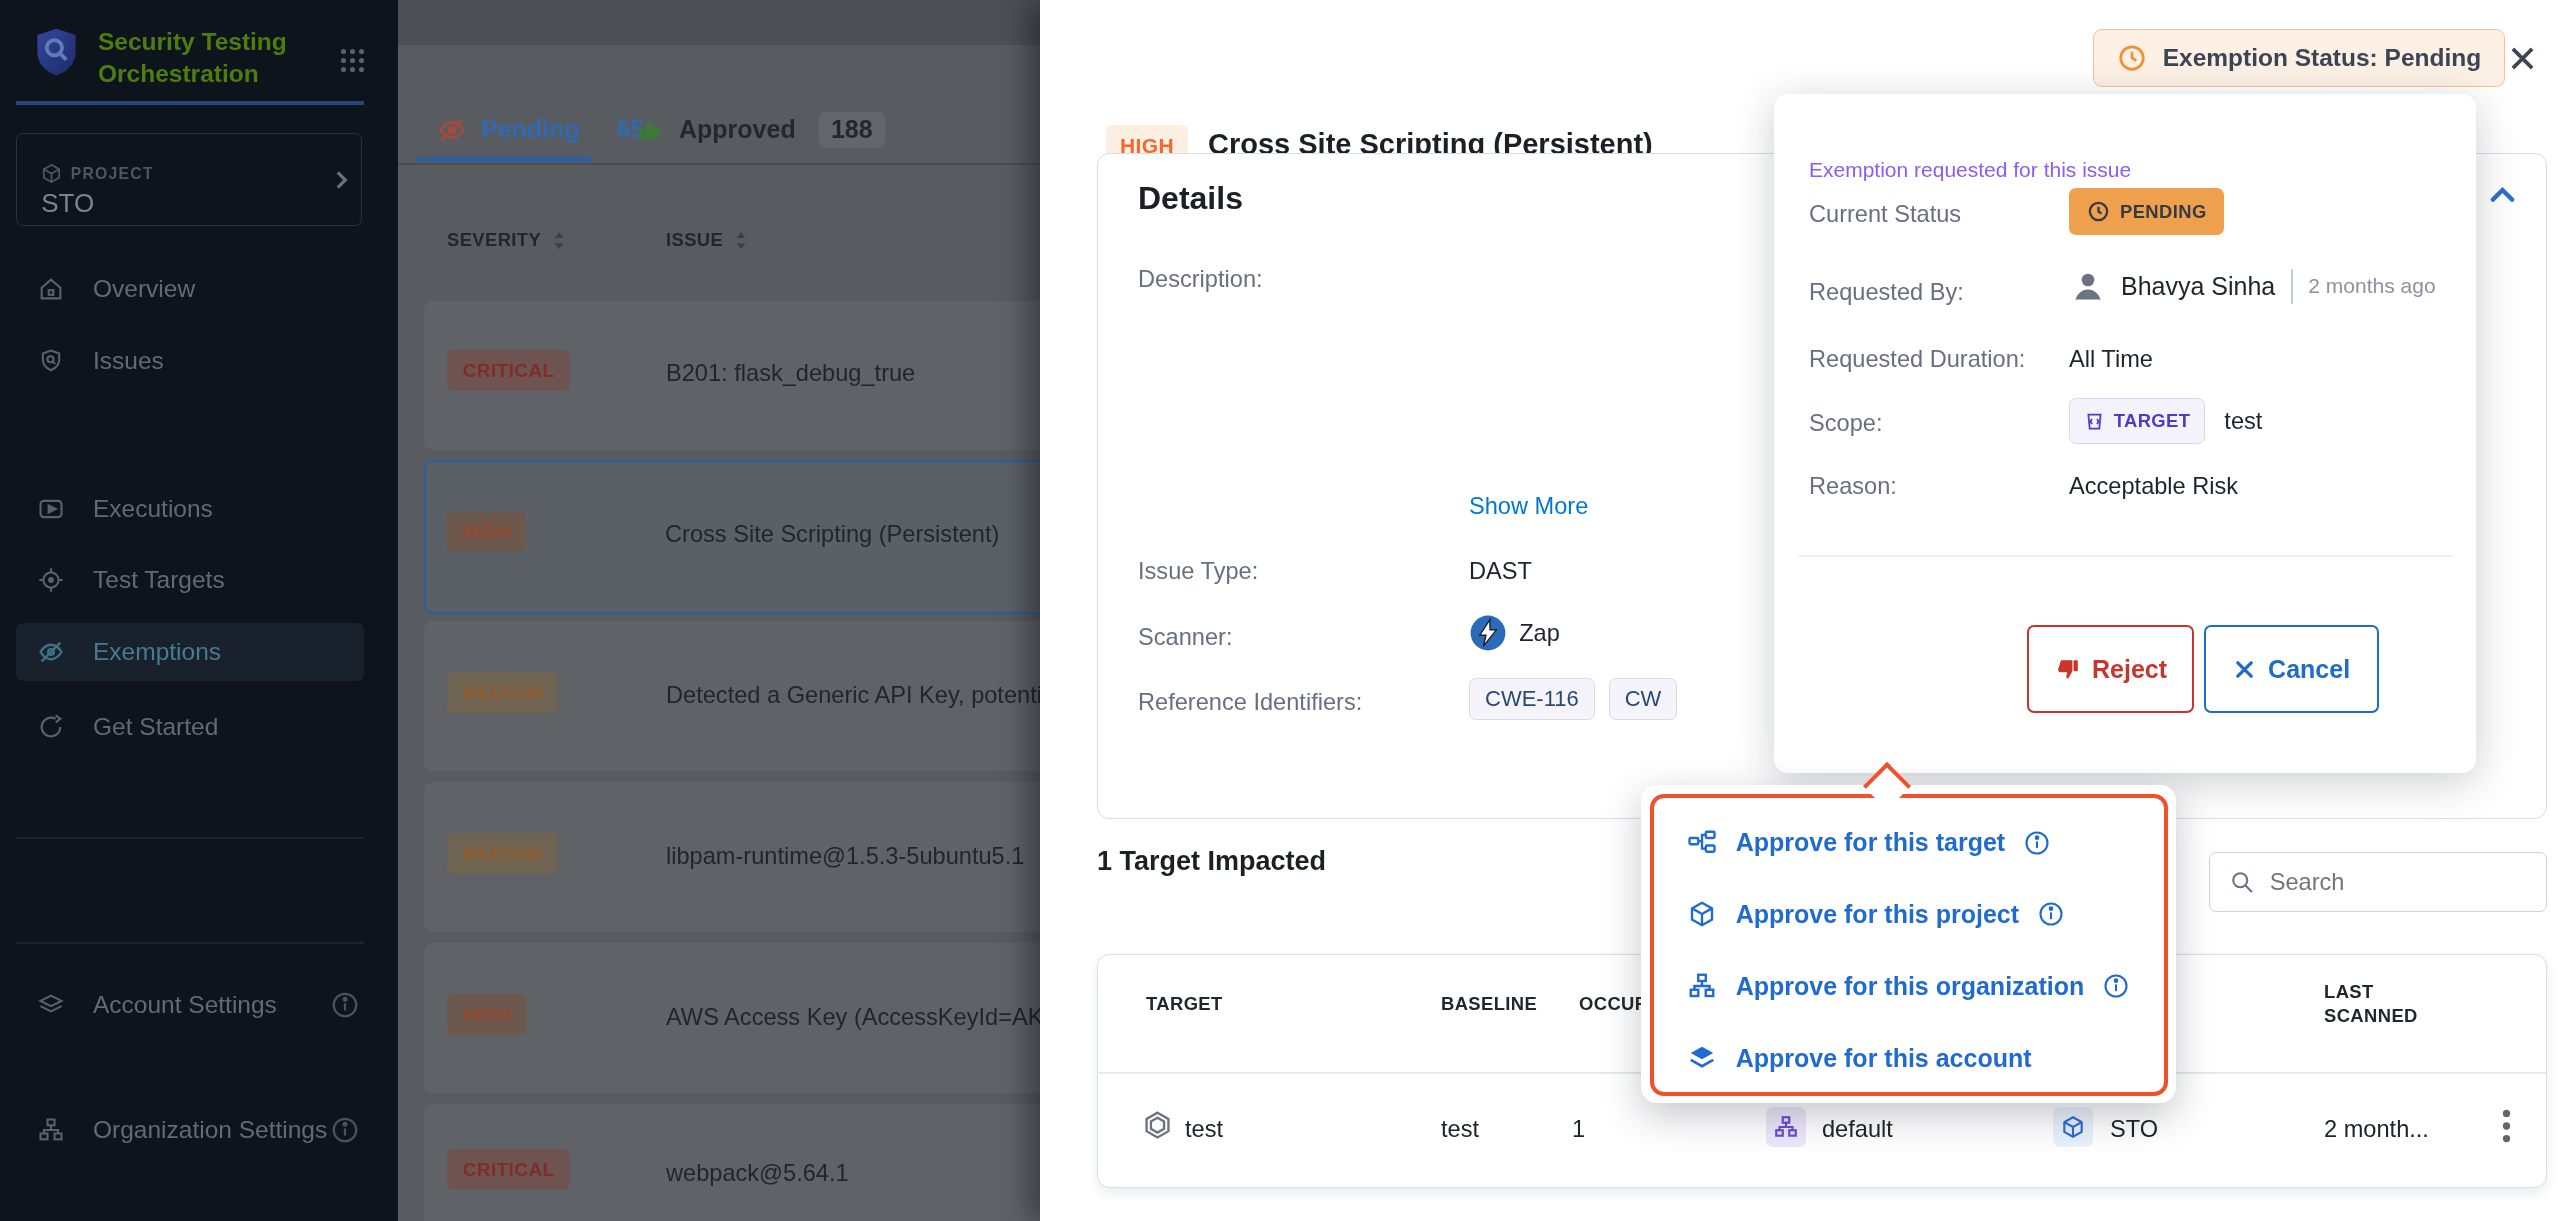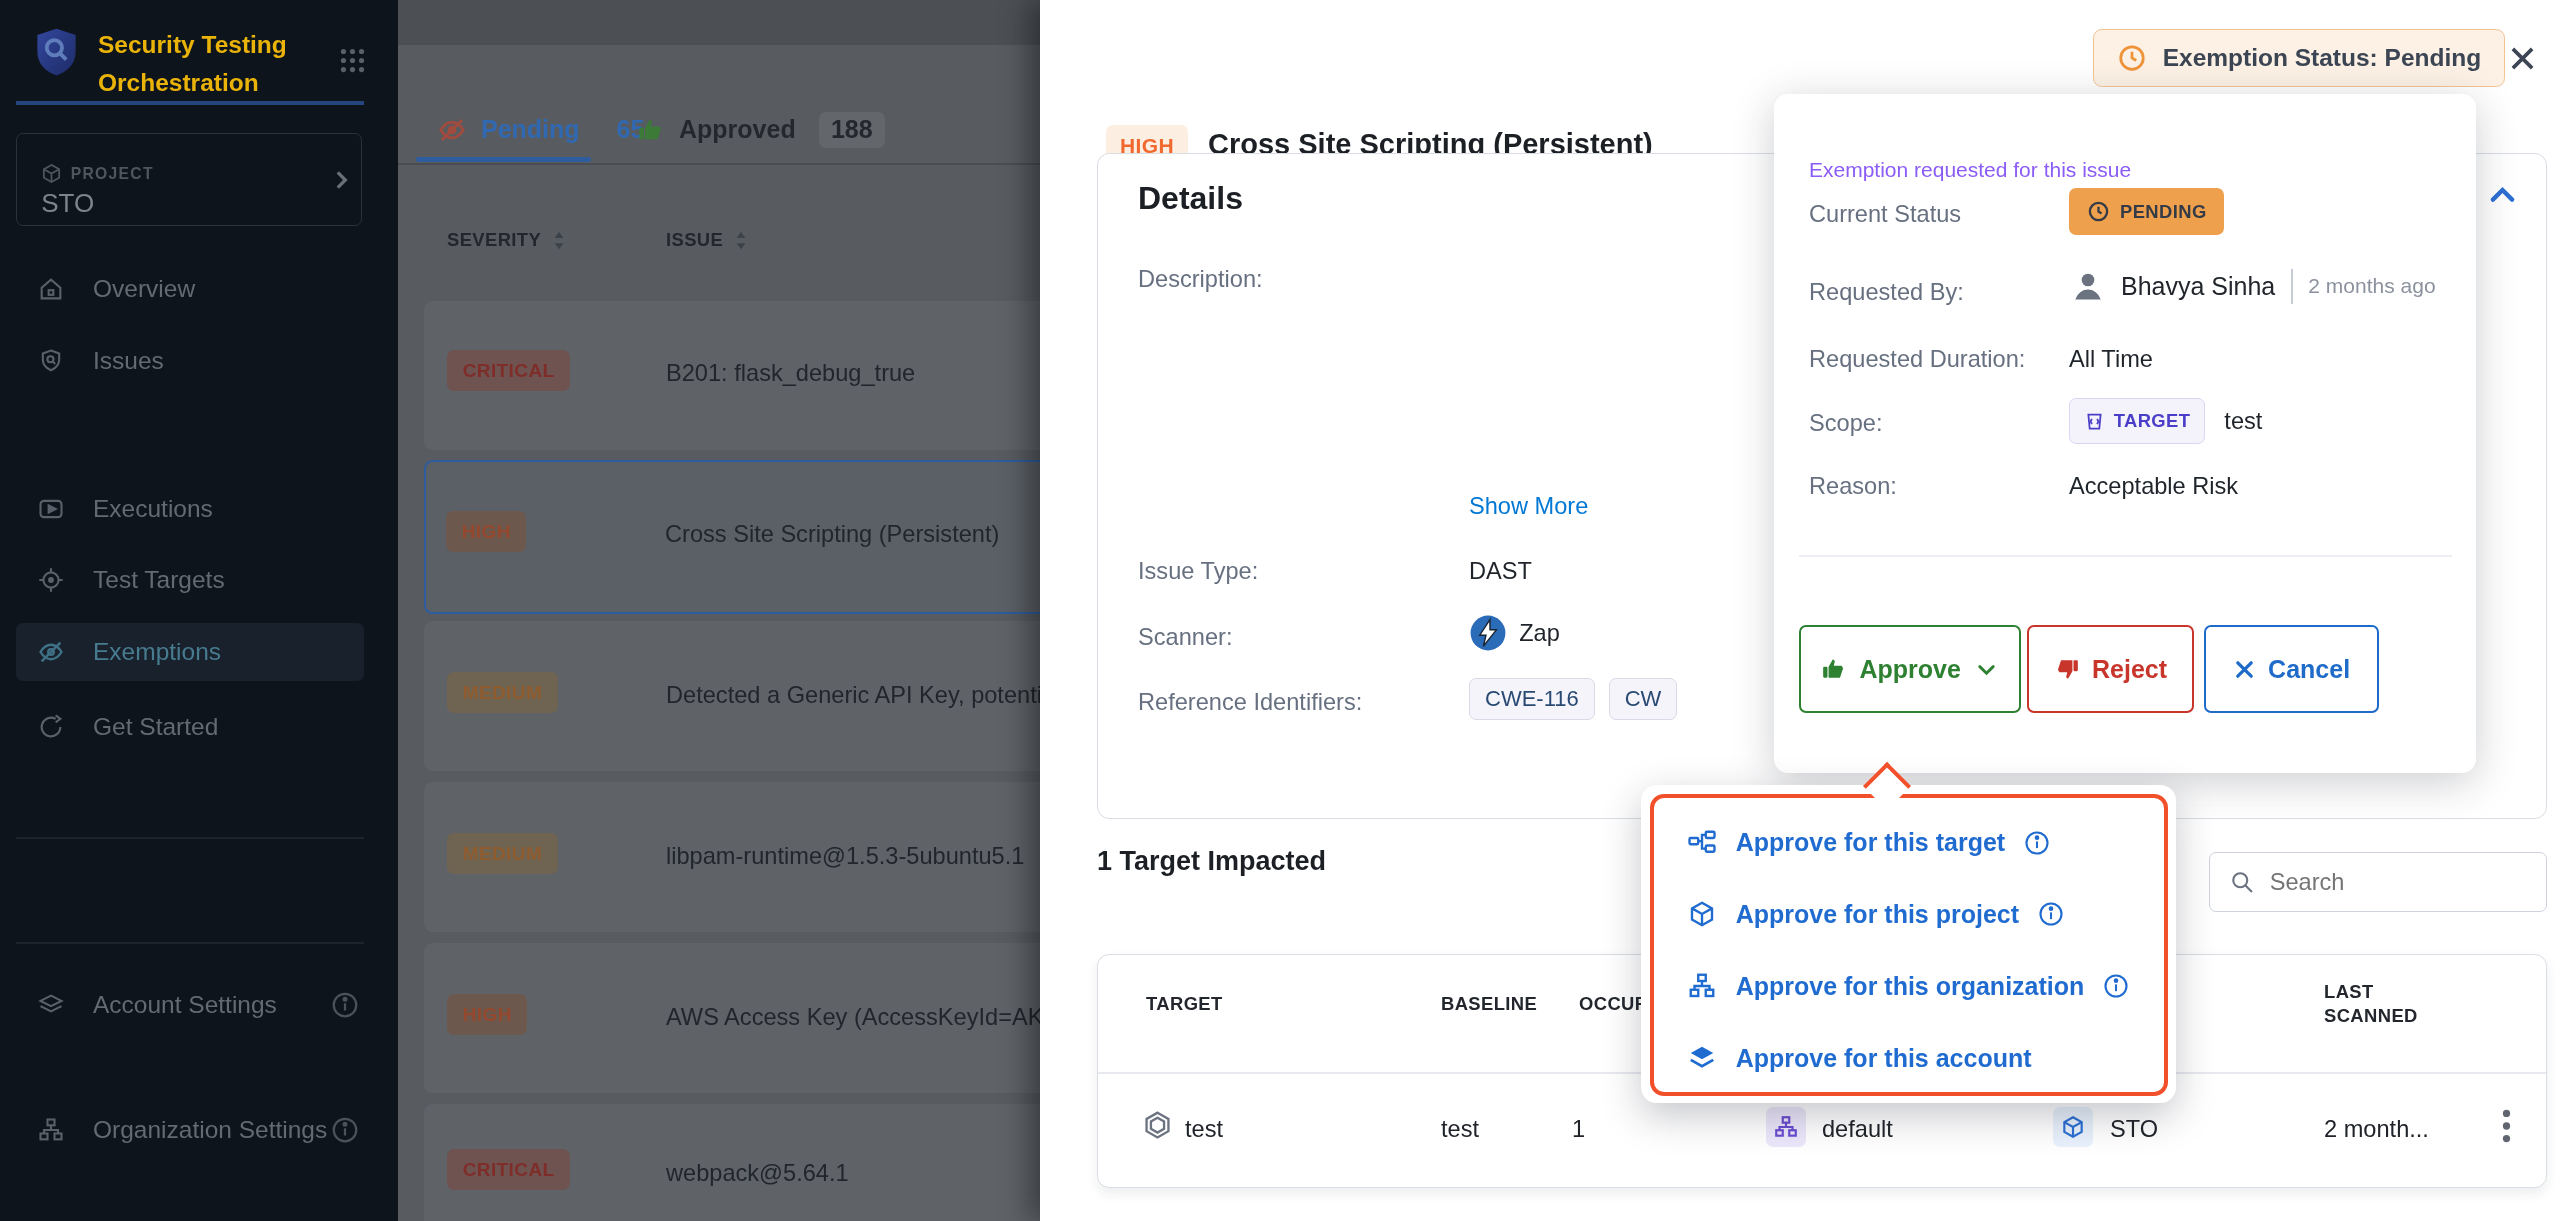--- a/index.html
+++ b/index.html
@@ -4,21 +4,21 @@
 <style>
   html,body{margin:0;padding:0;background:#222;}
   #app{position:relative;width:2576px;height:1222px;overflow:hidden;background:#fff;
        font-family:"Liberation Sans",sans-serif;-webkit-font-smoothing:antialiased;}
   .abs{position:absolute;}
   .f{display:flex;align-items:center;}
   svg{display:block;}
 
   
   #sidebar{left:0;top:0;width:398px;height:1222px;background:#0e141c;z-index:1;}
-  .sb-title{font-size:24.5px;font-weight:bold;color:#eab308;line-height:38px;}
+  .sb-title{font-size:24.5px;font-weight:bold;color:#4d7c0f;line-height:32px;}
   .proj-card{left:15.7px;top:133px;width:344px;height:91px;border:1.7px solid #2a313b;border-radius:7px;}
   .proj-label{font-size:15.7px;font-weight:bold;letter-spacing:1.3px;color:#4e565f;}
   .proj-name{font-size:26px;color:#7d848c;}
   .nav-item{left:0;width:398px;height:58px;color:#626a72;font-size:24.5px;}
   .nav-item .ic{width:28px;height:28px;color:#59616a;margin:0 28px 0 37px;flex:none;}
   .nav-item.active{color:#477b90;}
   .nav-item.active .ic{color:#3f7187;}
   .nav-pill{left:15.7px;width:348px;height:58px;background:#19222c;border-radius:7px;}
   .sb-div{left:15.7px;width:348px;height:1.7px;background:#1e242c;}
 
@@ -450,34 +450,20 @@
         <span style="font-size:18.4px;font-weight:bold;color:#4a3ec8;letter-spacing:0.4px;">TARGET</span>
       </span>
       <span class="val" style="margin-left:19px;">test</span>
     </div>
 
     <div class="abs lbl" style="left:35px;top:379px;">Reason:</div>
     <div class="abs val" style="left:295px;top:379px;">Acceptable Risk</div>
 
     <div class="abs" style="left:24.5px;top:461px;width:653px;height:1.7px;background:#eceef4;"></div>
 
-    <div class="abs btn green" style="left:24.5px;top:531px;width:218px;">
-      <span style="margin-right:12.2px;">
-        <svg width="26" height="26" viewBox="0 0 24 24" fill="#2f8132">
-            <rect x="2" y="10" width="4" height="10" rx="1"></rect>
-            <path d="M7 20V10l4-7 1.8 1.5-1 4.5H19l1.4 2.4L17.5 20z"></path>
-          </svg>
-        </span>
-      <span>Approve</span>
-      <span style="margin-left:14px;">
-        <svg width="23" height="23" viewBox="0 0 24 24" fill="none" stroke="#2f8132" stroke-width="3" stroke-linecap="round">
-            <path d="M5 9l7 7 7-7"></path>
-          </svg>
-        </span>
-    </div>
     <div class="abs btn red" style="left:253px;top:531px;width:163px;">
       <span style="margin-right:12.2px;">
         <svg width="26" height="26" viewBox="0 0 24 24" fill="#c8352b">
             <rect x="18" y="4" width="4" height="10" rx="1"></rect>
             <path d="M17 4v10l-4 7-1.8-1.5 1-4.5H5l-1.4-2.4L6.5 4z"></path>
           </svg>
         </span>
       <span>Reject</span>
     </div>
     <div class="abs btn blue" style="left:430px;top:531px;width:171px;">

